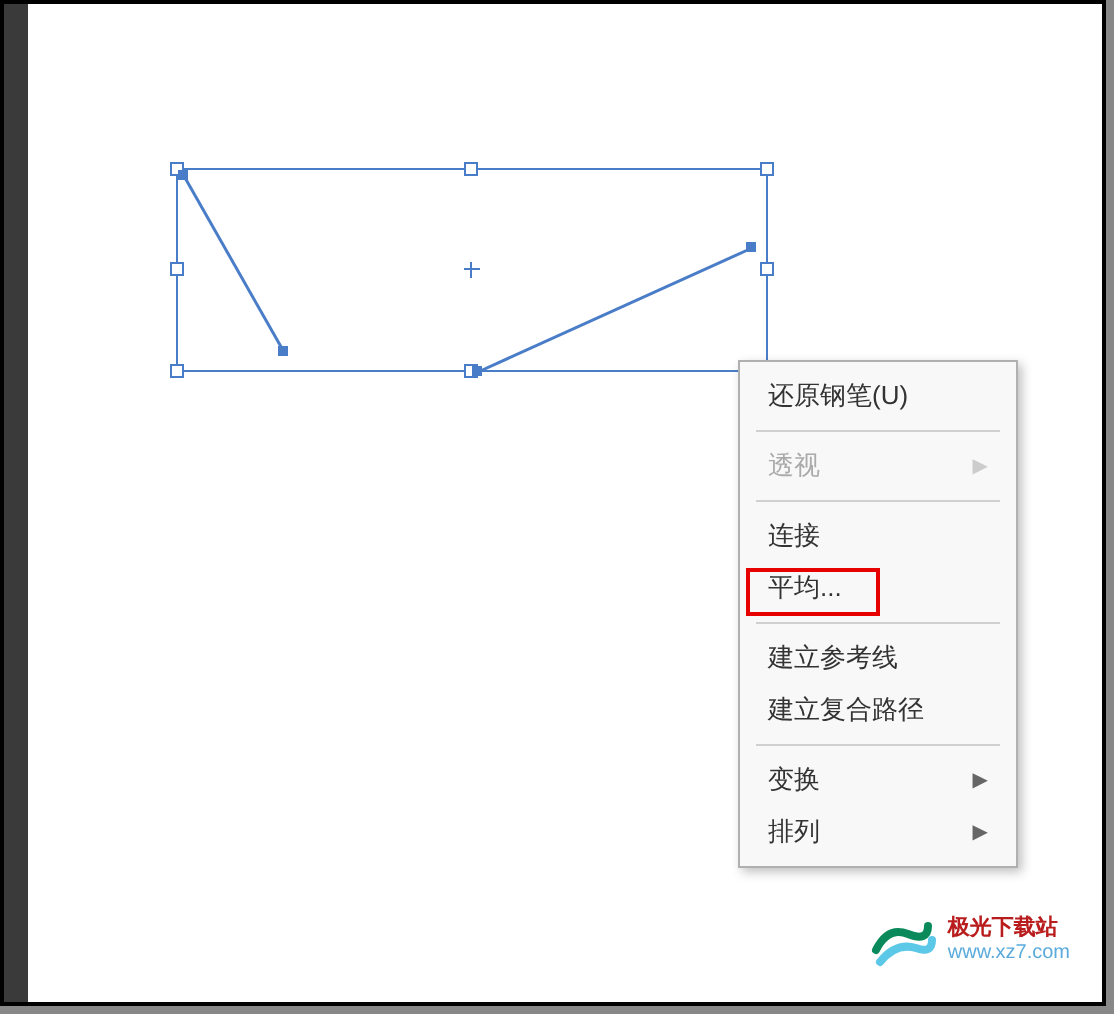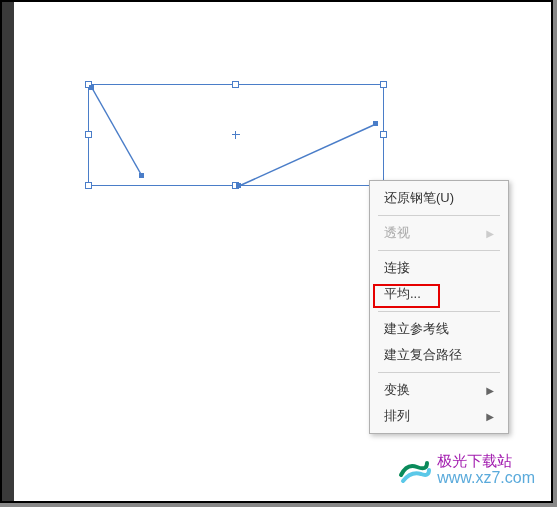--- a/index.html
+++ b/index.html
@@ -148,26 +148,26 @@
       width: 34px;
       height: 34px;
       position: relative;
     }
     .watermark-text {
       display: flex;
       flex-direction: column;
       line-height: 1.1;
     }
     .watermark-name {
-      font-size: 15px;
-      font-weight: normal;
-      color: #a21caf;
+      font-size: 11px;
+      font-weight: bold;
+      color: #b91c1c;
     }
     .watermark-url {
-      font-size: 16px;
+      font-size: 10px;
       color: #5aaadb;
     }
   </style>
 </head>
 <body>
 
 <div class="outer-frame">
   <div class="border-bar"></div>
   <div class="canvas-area">
 

